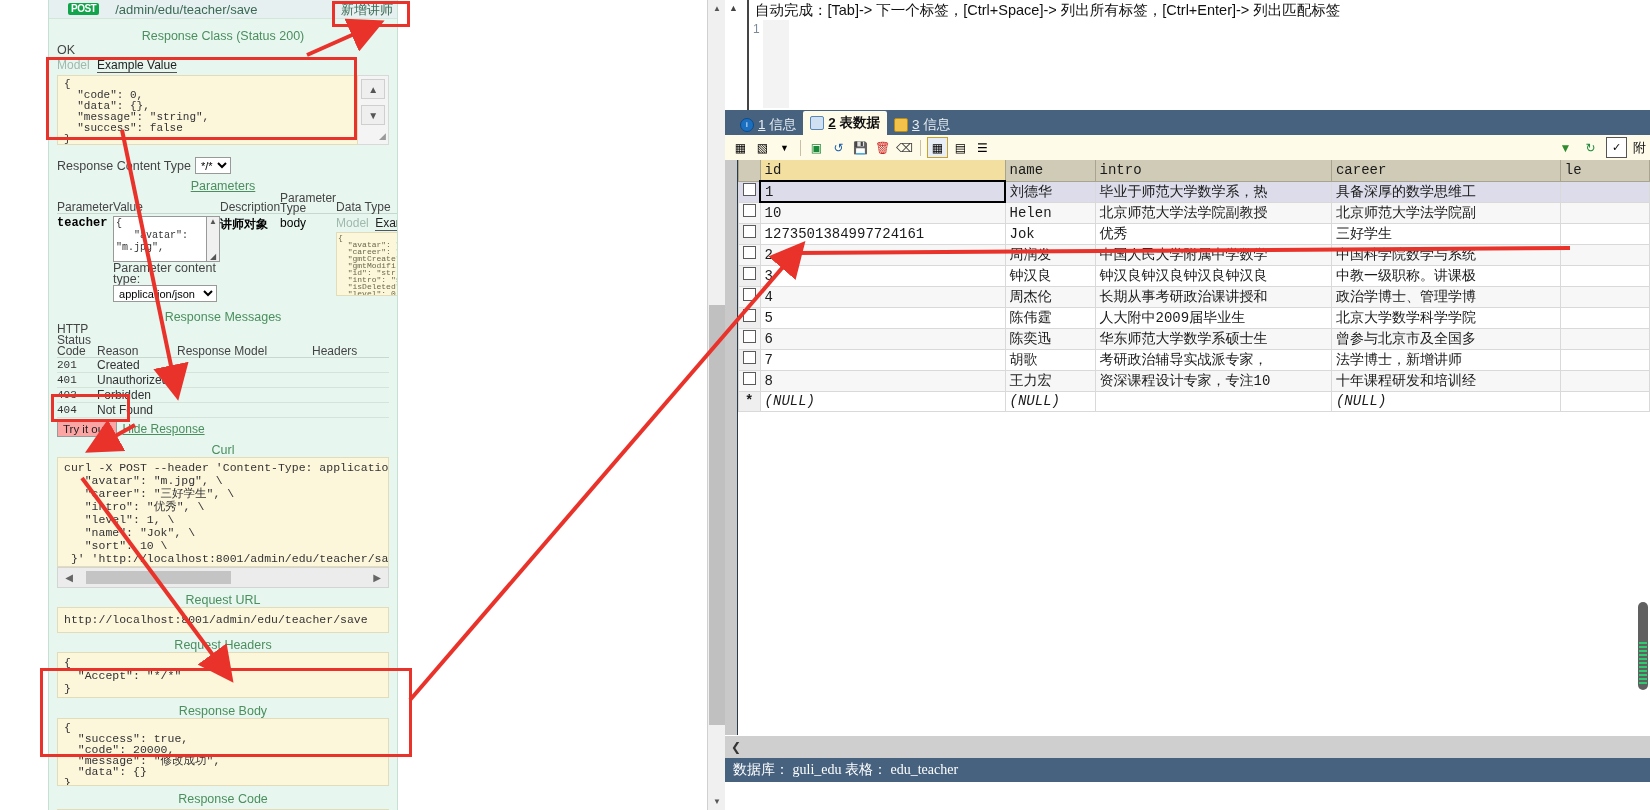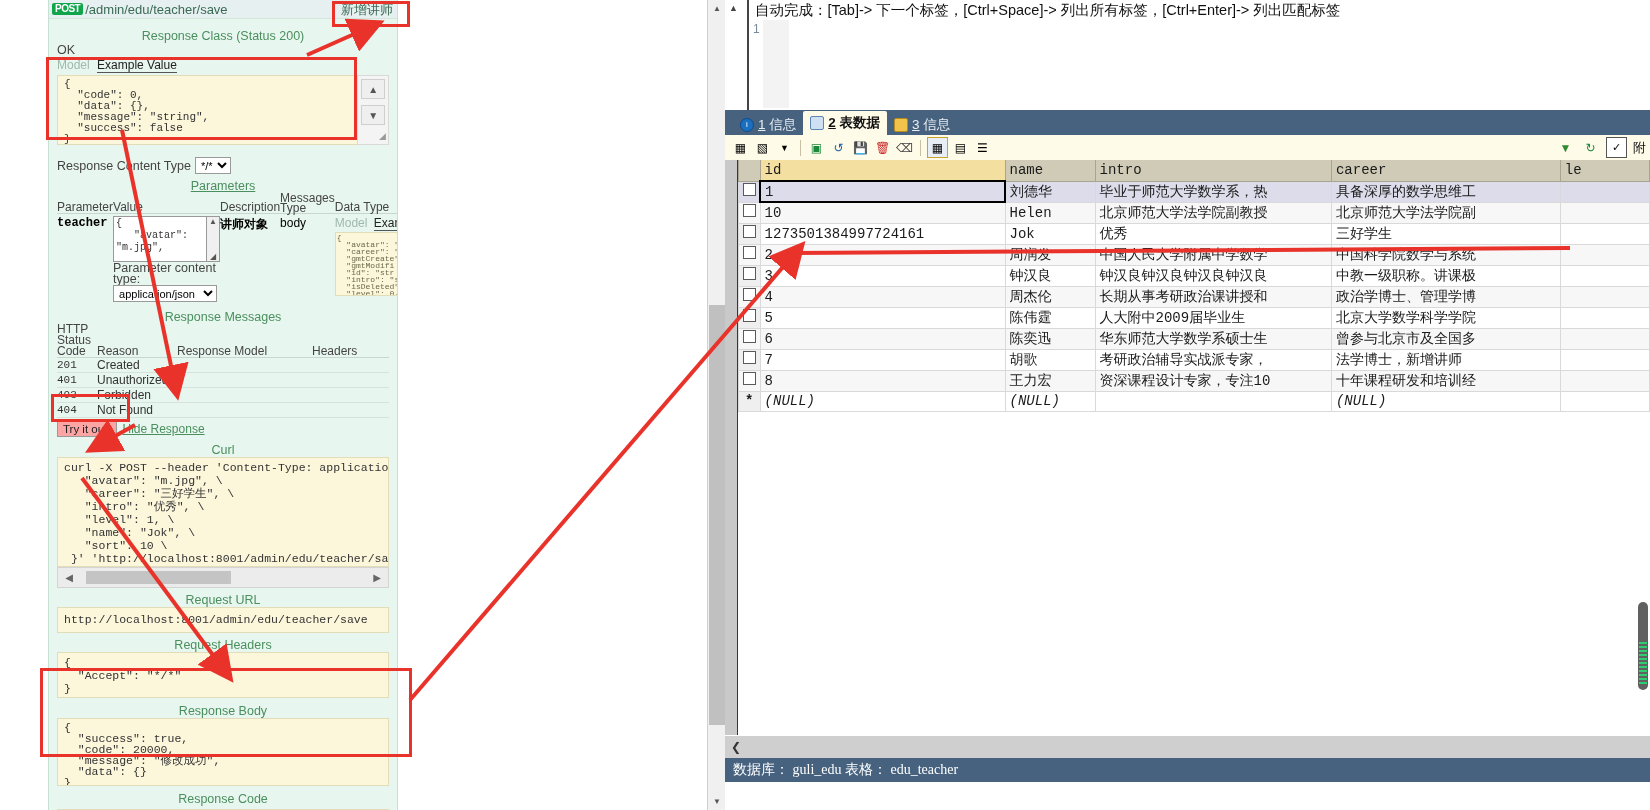--- a/index.html
+++ b/index.html
@@ -15,22 +15,22 @@
   #swagger-panel {
     position: absolute; left: 48px; top: 0; width: 348px; height: 810px;
     background: #e8f6f0;
     border-left: 1px solid #c6e0d3;
     border-right: 1px solid #c6e0d3;
     overflow: hidden;
     font-size: 12px;
   }
   .sw-head {
     height: 18px; background: #e7f0f0;
-    display: flex; align-items: center; gap: 2px;
-    padding-left: 3px;
+    display: flex; align-items: center; gap: 16px;
+    padding-left: 19px;
     border-bottom: 1px solid #d3e6dc;
   }
   .verb-post {
     background: #10a54a; color: #fff; font-weight: bold;
     font-size: 10px; line-height: 12px; padding: 0 3px; border-radius: 2px;
     letter-spacing: -.5px;
   }
   .sw-path { color: #3a6a55; font-size: 13px; }
   .sw-op-title {
     position: absolute; right: 4px; top: 1px;
@@ -310,21 +310,21 @@
       </div>
 
       <div class="sec-label" style="margin-top:5px;text-decoration:underline;">Parameters</div>
 
       <table class="params">
         <tbody>
             <tr>
           <th style="width:48px">Parameter</th>
           <th style="width:108px">Value</th>
           <th style="width:62px">Description</th>
-          <th style="width:40px;line-height:10px;">Messages Type</th>
+          <th style="width:40px;line-height:10px;">Parameter Type</th>
           <th>Data Type</th>
         </tr>
         <tr>
           <td class="param-name" style="border-top:1px solid #c9d8cf;padding-top:2px;">teacher</td>
           <td style="border-top:1px solid #c9d8cf;padding-top:2px;">
             <div class="ta-wrap">
               <div class="ta-box">{
    "avatar":
 "m.jpg",</div>
               <div class="ta-scroll">

